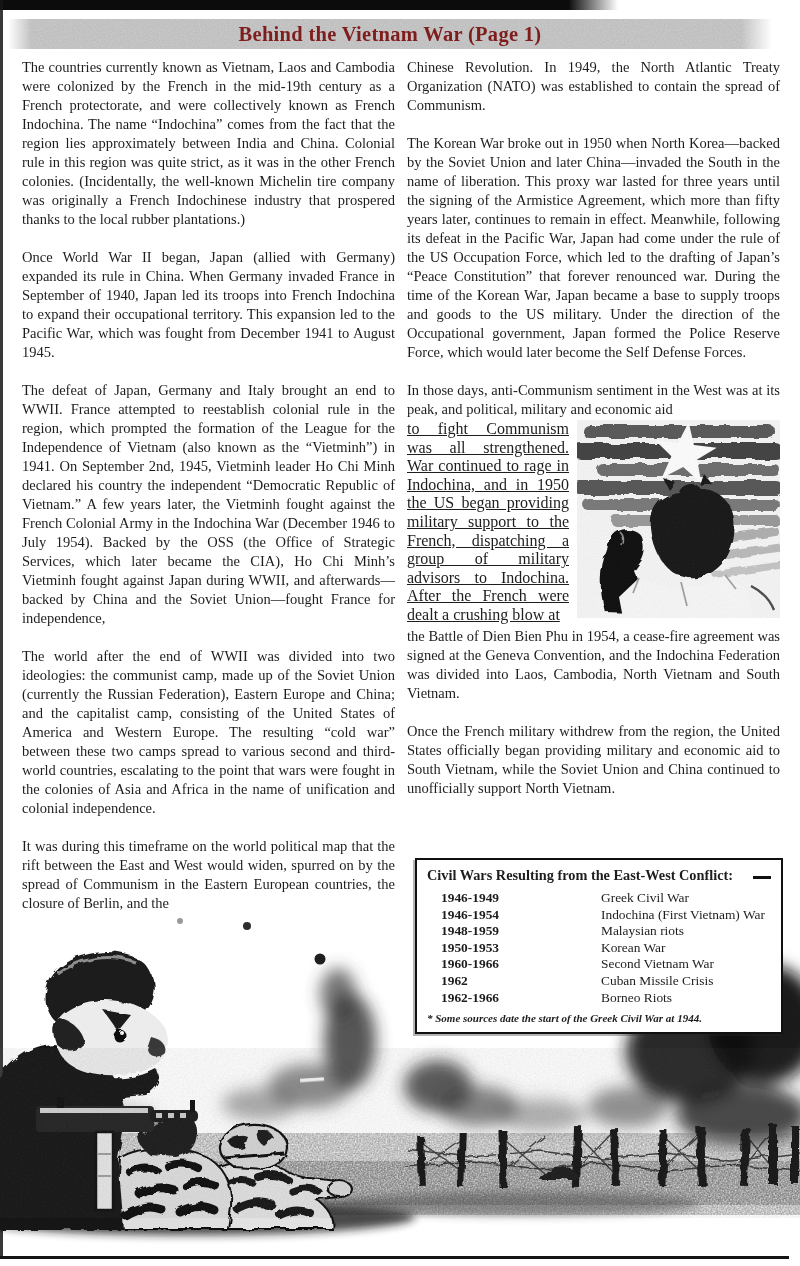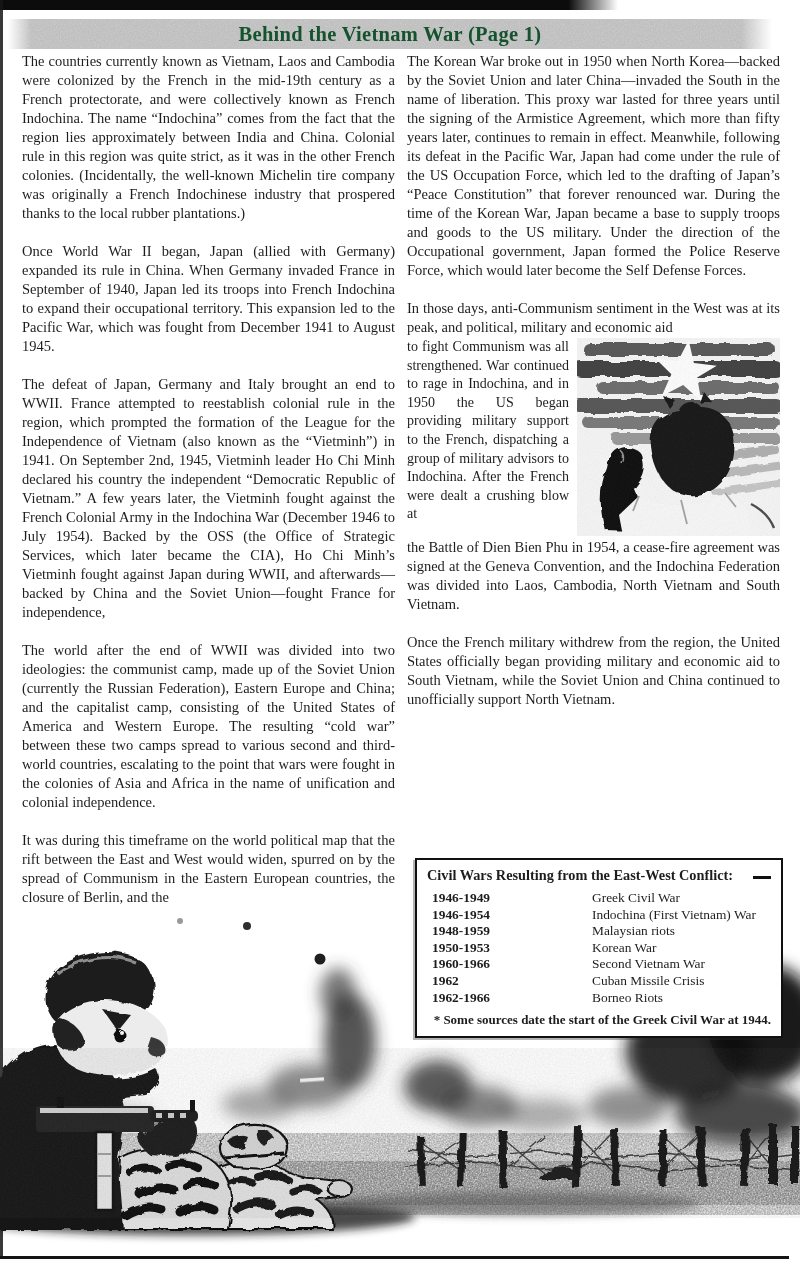--- a/index.html
+++ b/index.html
@@ -13,41 +13,41 @@
     background:linear-gradient(90deg,#0c0c0c 0%,#0c0c0c 92%,rgba(12,12,12,0) 100%);}
   .left-edge{position:absolute;top:0;left:0;width:3px;height:1258px;background:#161616;opacity:.85;}
   .bottom-line{position:absolute;top:1256px;left:0;width:789px;height:3px;background:#141414;}
   
   .banner{position:absolute;left:8px;top:19px;width:764px;height:30px;}
   .banner-bg{position:absolute;inset:0;background:#cfcfcf;
     -webkit-mask:linear-gradient(90deg,transparent 0,#000 3%,#000 96%,transparent 100%);
             mask:linear-gradient(90deg,transparent 0,#000 3%,#000 96%,transparent 100%);}
   .banner-bg svg{position:absolute;inset:0;width:100%;height:100%;}
   .banner-title{position:absolute;inset:0;display:flex;align-items:center;justify-content:center;
-    font-weight:bold;font-size:20.5px;letter-spacing:.3px;color:#14532d;}
-  
-  .col{position:absolute;top:52px;width:373px;}
+    font-weight:bold;font-size:20.5px;letter-spacing:.3px;color:#7f1d1d;}
+  
+  .col{position:absolute;top:58px;width:373px;}
   .col-left{left:22px;}
   .col-right{left:407px;}
   .col p{margin:0 0 19px 0;font-size:14.5px;line-height:19px;text-align:justify;}
   .col p:last-child{margin-bottom:0;}
   .wrap-row{display:flex;gap:8px;margin-bottom:2px;align-items:flex-start;}
-  .beside{width:162px;font-size:14px;line-height:18.6px;text-align:justify;}
+  .beside{width:162px;font-size:16px;line-height:18.6px;text-align:justify;text-decoration:underline;}
   .star-illus{width:203px;height:198px;flex:0 0 auto;}
   
   .civil-box{position:absolute;left:415px;top:858px;width:368px;background:#fff;
     border:2.5px solid #101010;box-shadow:-2px 2px 0 rgba(40,40,40,.35);
     padding:7px 10px 8px 10px;box-sizing:border-box;z-index:5;}
   .civil-title-row{display:flex;align-items:center;gap:20px;}
   .civil-title{font-weight:bold;font-size:14.3px;white-space:nowrap;}
   .civil-rule{flex:1;height:3px;background:#101010;margin-top:3px;}
-  .civil-rows{margin:6px 0 4px 5px;}
+  .civil-rows{margin:6px 0 4px 14px;}
   .civil-row{display:flex;line-height:16.6px;font-size:13.4px;}
   .civil-years{width:160px;font-weight:bold;}
-  .civil-foot{margin-top:6px;text-align:right;font-weight:bold;font-size:13px;}
+  .civil-foot{margin-top:6px;text-align:left;font-style:italic;font-weight:bold;font-size:11px;}
   
   .battlefield{position:absolute;left:0;top:918px;width:800px;height:330px;z-index:1;}
 </style>
 </head>
 <body>
 
 <div class="page">
 
   <div class="top-bar"></div>
   <div class="left-edge"></div>
@@ -67,20 +67,21 @@
 
   <div class="col col-left">
     <p>The countries currently known as Vietnam, Laos and Cambodia were colonized by the French in the mid-19th century as a French protectorate, and were collectively known as French Indochina. The name “Indochina” comes from the fact that the region lies approximately between India and China. Colonial rule in this region was quite strict, as it was in the other French colonies. (Incidentally, the well-known Michelin tire company was originally a French Indochinese industry that prospered thanks to the local rubber plantations.)</p>
     <p>Once World War II began, Japan (allied with Germany) expanded its rule in China. When Germany invaded France in September of 1940, Japan led its troops into French Indochina to expand their occupational territory. This expansion led to the Pacific War, which was fought from December 1941 to August 1945.</p>
     <p>The defeat of Japan, Germany and Italy brought an end to WWII. France attempted to reestablish colonial rule in the region, which prompted the formation of the League for the Independence of Vietnam (also known as the “Vietminh”) in 1941. On September 2nd, 1945, Vietminh leader Ho Chi Minh declared his country the independent “Democratic Republic of Vietnam.” A few years later, the Vietminh fought against the French Colonial Army in the Indochina War (December 1946 to July 1954). Backed by the OSS (the Office of Strategic Services, which later became the CIA), Ho Chi Minh’s Vietminh fought against Japan during WWII, and afterwards—backed by China and the Soviet Union—fought France for independence,</p>
     <p>The world after the end of WWII was divided into two ideologies: the communist camp, made up of the Soviet Union (currently the Russian Federation), Eastern Europe and China; and the capitalist camp, consisting of the United States of America and Western Europe. The resulting “cold war” between these two camps spread to various second and third-world countries, escalating to the point that wars were fought in the colonies of Asia and Africa in the name of unification and colonial independence.</p>
     <p>It was during this timeframe on the world political map that the rift between the East and West would widen, spurred on by the spread of Communism in the Eastern European countries, the closure of Berlin, and the</p>
   </div>
 
   <div class="col col-right">
+    <p>Chinese Revolution. In 1949, the North Atlantic Treaty Organization (NATO) was established to contain the spread of Communism.</p>
     <p>The Korean War broke out in 1950 when North Korea—backed by the Soviet Union and later China—invaded the South in the name of liberation. This proxy war lasted for three years until the signing of the Armistice Agreement, which more than fifty years later, continues to remain in effect. Meanwhile, following its defeat in the Pacific War, Japan had come under the rule of the US Occupation Force, which led to the drafting of Japan’s “Peace Constitution” that forever renounced war. During the time of the Korean War, Japan became a base to supply troops and goods to the US military. Under the direction of the Occupational government, Japan formed the Police Reserve Force, which would later become the Self Defense Forces.</p>
     <p style="margin-bottom:1px">In those days, anti-Communism sentiment in the West was at its peak, and political, military and economic aid</p>
 
     <div class="wrap-row">
       <div class="beside">to fight Communism was all strengthened. War continued to rage in Indochina, and in 1950 the US began providing military support to the French, dispatching a group of military advisors to Indochina. After the French were dealt a crushing blow at</div>
 
       <svg class="star-illus" xmlns="http://www.w3.org/2000/svg" viewBox="0 0 203 198">
         <defs>
           <filter id="sf-rough" x="-10%" y="-10%" width="120%" height="120%">
             <feTurbulence type="fractalNoise" baseFrequency="0.06" numOctaves="3" result="n"></feTurbulence>

